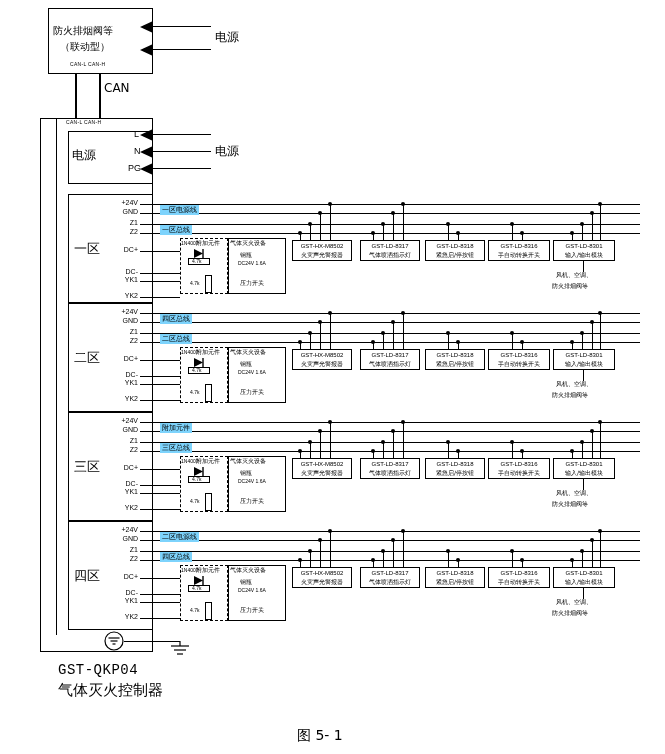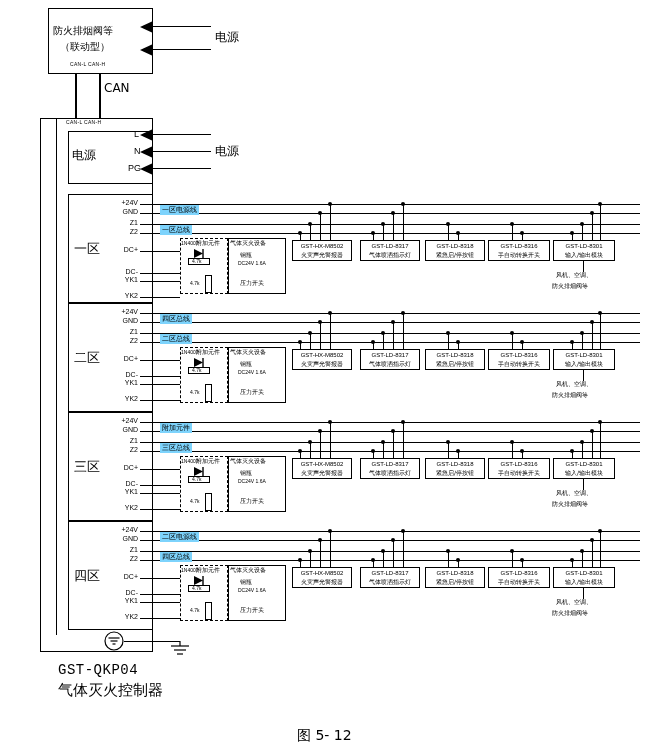--- a/index.html
+++ b/index.html
@@ -97,21 +97,21 @@
       <line x1="12" y1="0" x2="12" y2="5" stroke="#000" stroke-width="1.2"></line>
       <line x1="3" y1="5" x2="21" y2="5" stroke="#000" stroke-width="1.2"></line>
       <line x1="6" y1="9" x2="18" y2="9" stroke="#000" stroke-width="1.2"></line>
       <line x1="9" y1="13" x2="15" y2="13" stroke="#000" stroke-width="1.2"></line>
     </svg>
   </div>
 
   <div class="caption mono" style="left:58px;top:662px;font-size:14px;letter-spacing:0.5px;">GST-QKP04</div>
   <div class="caption cn" style="left:58px;top:681px;font-size:15px;">气体灭火控制器</div>
 
-  <div class="caption cn" style="left:297px;top:727px;font-size:14px;">图 5- 12</div>
+  <div class="caption cn" style="left:297px;top:727px;font-size:14px;">图 5- 1</div>
 
   <div class="thinbox" style="left:68px;top:194px;width:85px;height:109px;"></div>
   <div class="zonelabel cn" style="left:74px;top:240px;">一区</div>
 
   <div class="term" style="left:113px;top:199px;width:25px;">+24V</div>
   <div class="term" style="left:113px;top:208px;width:25px;">GND</div>
   <div class="term" style="left:113px;top:219px;width:25px;">Z1</div>
   <div class="term" style="left:113px;top:228px;width:25px;">Z2</div>
   <div class="term" style="left:113px;top:246px;width:25px;">DC+</div>
   <div class="term" style="left:113px;top:268px;width:25px;">DC-</div>

